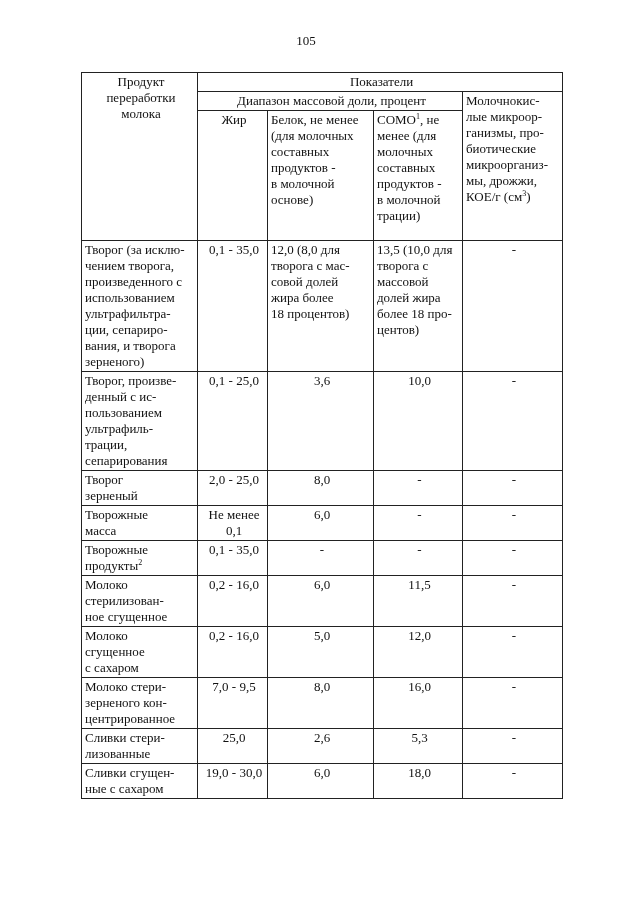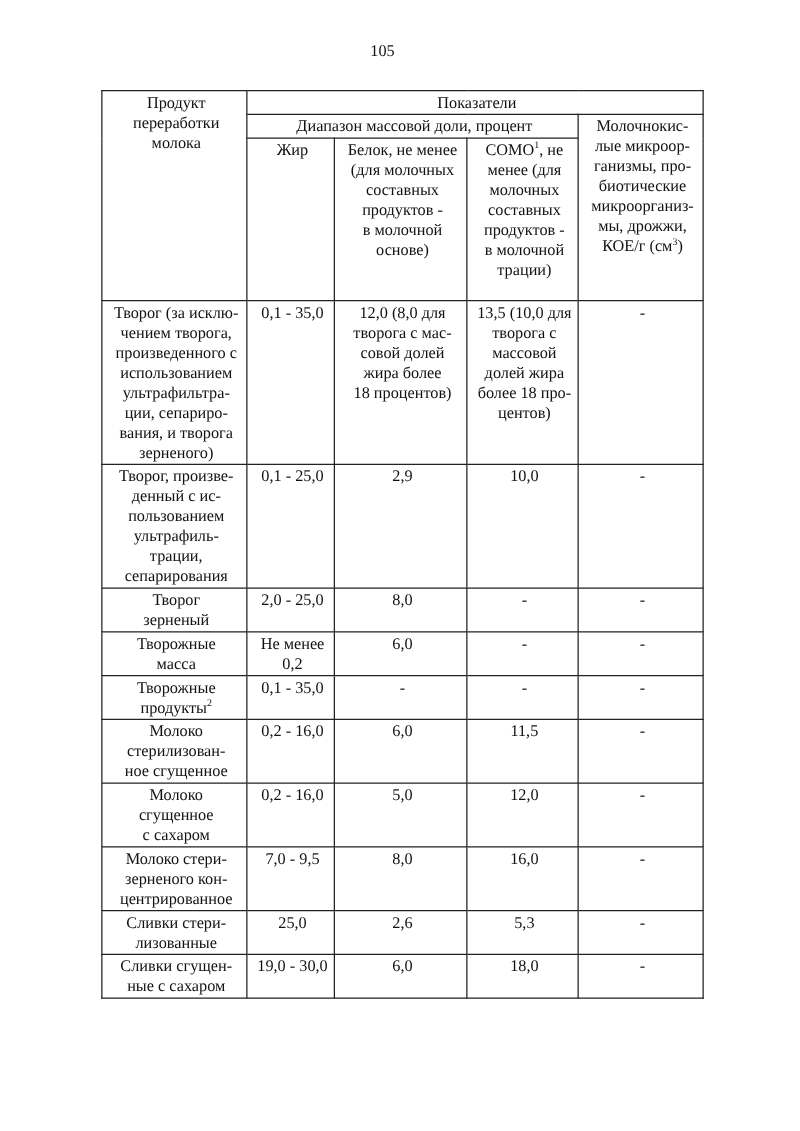--- a/index.html
+++ b/index.html
@@ -4,21 +4,21 @@
 <style>
   html, body { margin: 0; padding: 0; background: #ffffff; }
   body { width: 640px; height: 905px; position: relative; overflow: hidden;
          font-family: "Liberation Serif", "DejaVu Serif", serif; color: #111; }
   .page-number { position: absolute; top: 33px; left: 0; width: 612px; text-align: center;
                  font-size: 13px; }
   table.main { position: absolute; left: 81px; top: 72px; width: 481px;
                border-collapse: collapse; table-layout: fixed; font-size: 13px; line-height: 16px; }
   table.main td { border: 1px solid #222; vertical-align: top; padding: 1px 0 1px 3px; }
   .c { text-align: center; }
-  .l { text-align: center; }
+  .l { text-align: left; }
   sup { font-size: 8px; line-height: 0; vertical-align: super; }
   .pre { white-space: pre-line; }
 </style>
 </head>
 <body>
 
 <div class="page-number">105</div>
 
 <table class="main">
   <colgroup>
@@ -87,37 +87,37 @@
         <td class="c"><span>-</span></td>
       </tr>
       <tr>
         <td class="l pre"><span>Творог, произве-
 денный с ис-
 пользованием
 ультрафиль-
 трации,
 сепарирования</span></td>
         <td class="c pre"><span>0,1 - 25,0</span></td>
-        <td class="c pre"><span>2,9</span></td>
+        <td class="c pre"><span>3,6</span></td>
         <td class="c pre"><span>10,0</span></td>
         <td class="c"><span>-</span></td>
       </tr>
       <tr>
         <td class="l pre"><span>Творог
 зерненый</span></td>
         <td class="c pre"><span>2,0 - 25,0</span></td>
         <td class="c pre"><span>8,0</span></td>
         <td class="c pre"><span>-</span></td>
         <td class="c"><span>-</span></td>
       </tr>
       <tr>
         <td class="l pre"><span>Творожные
 масса</span></td>
         <td class="c pre"><span>Не менее
-0,2</span></td>
+0,1</span></td>
         <td class="c pre"><span>6,0</span></td>
         <td class="c pre"><span>-</span></td>
         <td class="c"><span>-</span></td>
       </tr>
       <tr>
         <td class="l pre"><span>Творожные
 продукты</span><sup>2</sup></td>
         <td class="c pre"><span>0,1 - 35,0</span></td>
         <td class="c pre"><span>-</span></td>
         <td class="c pre"><span>-</span></td>

